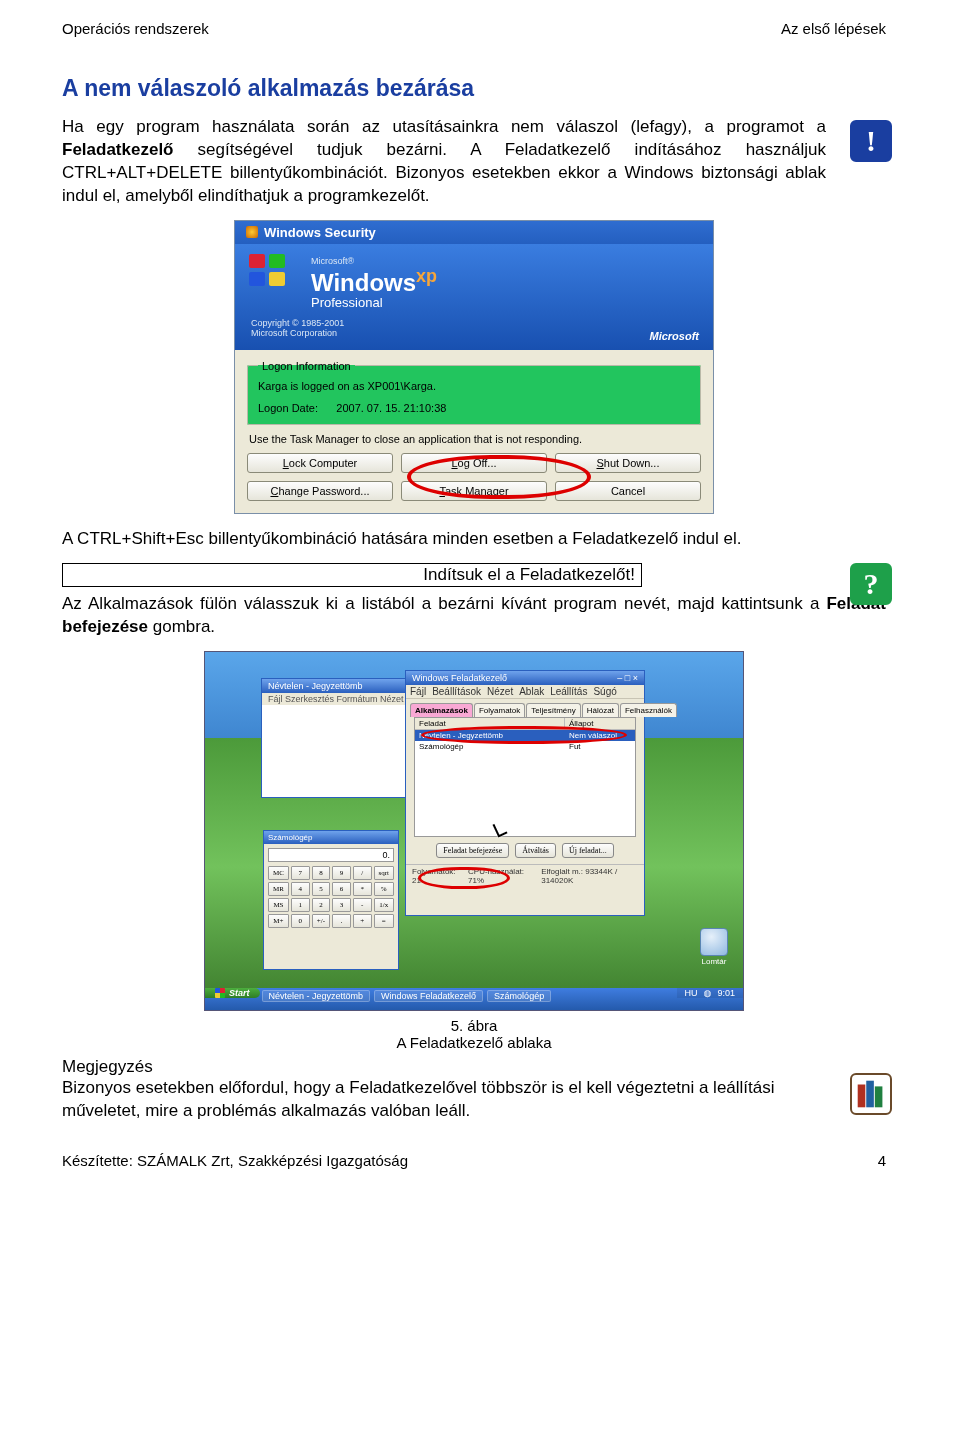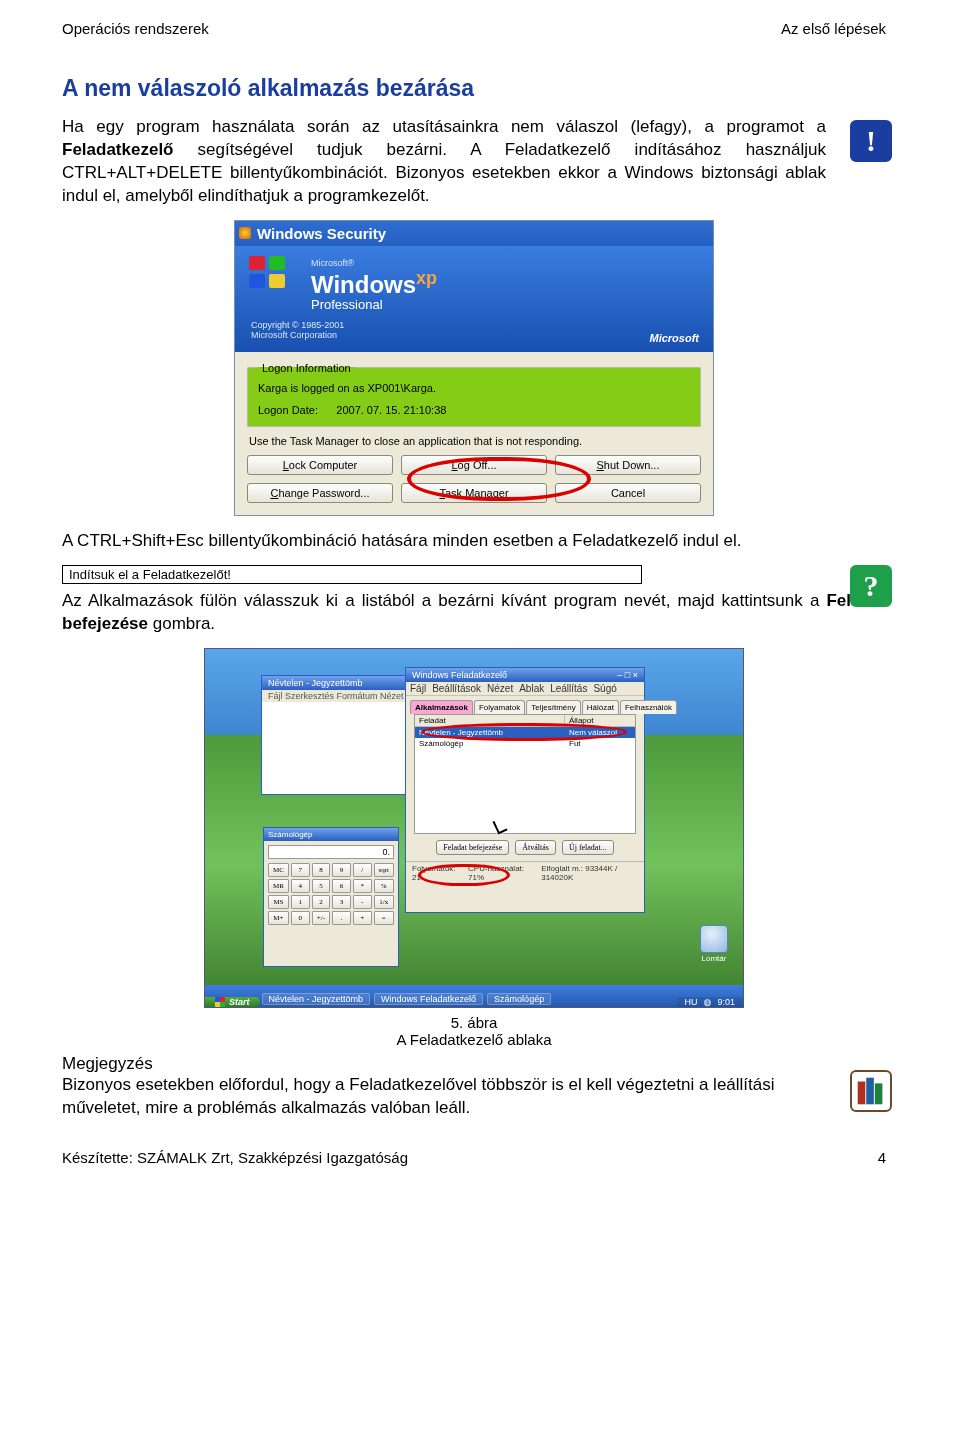--- a/index.html
+++ b/index.html
@@ -49,21 +49,21 @@
   
   .winsec {
     width: 480px; margin: 8px auto 14px auto;
     border: 1px solid #7a8fa8;
     font-family: Tahoma, Arial, sans-serif;
     font-size: 11px;
     background: #ece9d8;
   }
   .winsec .titlebar {
     background: linear-gradient(#2f6dd0,#245fc0);
-    color:#fff; padding:4px 4px; font-weight:bold; font-size:15px;
+    color:#fff; padding:4px 11px; font-weight:bold; font-size:13px;
     display:flex; align-items:center; gap:6px;
   }
   .winsec .banner {
     background: linear-gradient(#3a7de0,#1850b0);
     color:#fff; padding: 12px 16px 12px 16px;
     position: relative;
   }
   .winsec .banner .logo {
     position:absolute; left:14px; top:10px;
     width:40px; height:34px;
@@ -76,39 +76,39 @@
   .winsec .banner .winxp { margin-left:60px; }
   .winsec .banner .winxp .win { font-size:24px; font-weight:bold; letter-spacing:0; }
   .winsec .banner .winxp .win .xp { color:#f7a63a; font-size:18px; vertical-align:super; }
   .winsec .banner .winxp .prof { font-size:13px; margin-top:-2px; }
   .winsec .banner .copy { font-size:9px; color:#dbe7f5; margin-top:8px; }
   .winsec .banner .ms { position:absolute; right:14px; bottom:8px; font-size:11px; font-style:italic; font-weight:bold; }
   .winsec .body { padding: 10px 12px 12px 12px; }
   .winsec fieldset {
     border:1px solid #b9b9a8; border-radius:2px;
     padding:8px 10px 10px 10px; margin:0 0 8px 0;
-    background:#84cc16;
+    background:#22c55e;
   }
   .winsec fieldset legend { padding:0 4px; font-size:11px; }
   .winsec .btnrow { display:grid; grid-template-columns: repeat(3, 1fr); gap:8px; margin-top:6px; }
   .winsec button.xpbtn {
     font: 11px Tahoma, Arial;
     background: linear-gradient(#fdfdfd,#e6e5da);
     border: 1px solid #8a8a78; border-radius:3px;
     padding: 3px 4px; cursor:pointer;
   }
   .winsec .u { text-decoration: underline; }
   .red-oval {
     position:absolute; border: 4px solid #d00; border-radius: 50%/55%;
     width: 184px; height: 44px; left: 160px; bottom: 2px;
     pointer-events:none;
   }
   .task-instr {
     border: 1px solid #000; padding: 1px 6px; margin: 6px 0 6px 0;
-    width: 580px; text-align: left; font-size:13px;
+    width: 580px; text-align: right; font-size:17px;
   }
   
   .xpfig {
     width: 540px; height: 360px; margin: 8px auto 4px auto;
     background: linear-gradient(#5aa6ea 0%, #3f86d0 24%, #4c9a3a 24%, #72c25c 60%, #3a7a2a 100%);
     border: 1px solid #557; position:relative; overflow:hidden;
     font-family: Tahoma, Arial; font-size:9px;
   }
   .xpfig .notepad {
     position:absolute; left:56px; top:26px; width:280px; height:120px;
@@ -146,21 +146,21 @@
   }
   .xpfig .calc .tb { background:linear-gradient(#6fa3ec,#2a5fbe); color:#fff; padding:2px 4px; font-size:8px; }
   .xpfig .calc .disp { background:#fff; border:1px solid #999; height:14px; margin:4px; text-align:right; padding:1px 3px; font-size:9px; }
   .xpfig .calc .keys { display:grid; grid-template-columns:repeat(6,1fr); gap:2px; padding:0 4px 4px 4px; }
   .xpfig .calc .keys button { font:7px Tahoma; padding:2px 4px; background:linear-gradient(#fdfdfd,#e6e5da); border:1px solid #999; border-radius:1px; }
   .xpfig .bin { position:absolute; right:12px; bottom:44px; width:34px; text-align:center; color:#fff; font-size:8px; }
   .xpfig .bin .ico { width:28px; height:28px; margin:0 auto 1px; background: radial-gradient(circle at 40% 30%, #e6f0fa, #8fb8e0); border:1px solid #5a85b2; border-radius:4px; }
   .xpfig .taskbar {
     position:absolute; left:0; right:0; bottom:0; height:22px;
     background:linear-gradient(#3f7de0,#245aac);
-    display:flex; align-items:flex-end; color:#fff; font-size:9px;
+    display:flex; align-items:flex-start; color:#fff; font-size:9px;
   }
   .xpfig .taskbar .start { background:linear-gradient(#4caf3e,#2e7d25); padding:0 10px; display:flex; align-items:center; gap:4px; font-weight:bold; font-style:italic; border-radius:0 8px 8px 0; }
   .xpfig .taskbar .tbtn { background:rgba(255,255,255,.12); border:1px solid rgba(255,255,255,.25); margin:2px 2px; padding:0 6px; display:flex; align-items:center; border-radius:2px; }
   .xpfig .taskbar .tray { margin-left:auto; background:rgba(0,0,0,.08); padding:0 8px; display:flex; align-items:center; gap:6px; }
   .caption { text-align:center; font-size:15px; margin-top:6px; }
   .note-title { font-size:17px; }
   .note-body { text-align: justify; font-size:17px; line-height:1.35; }
   .footer { display:flex; justify-content:space-between; font-size:15px; margin-top:30px; }
   .books-svg { width:38px; height:38px; }
 </style>

